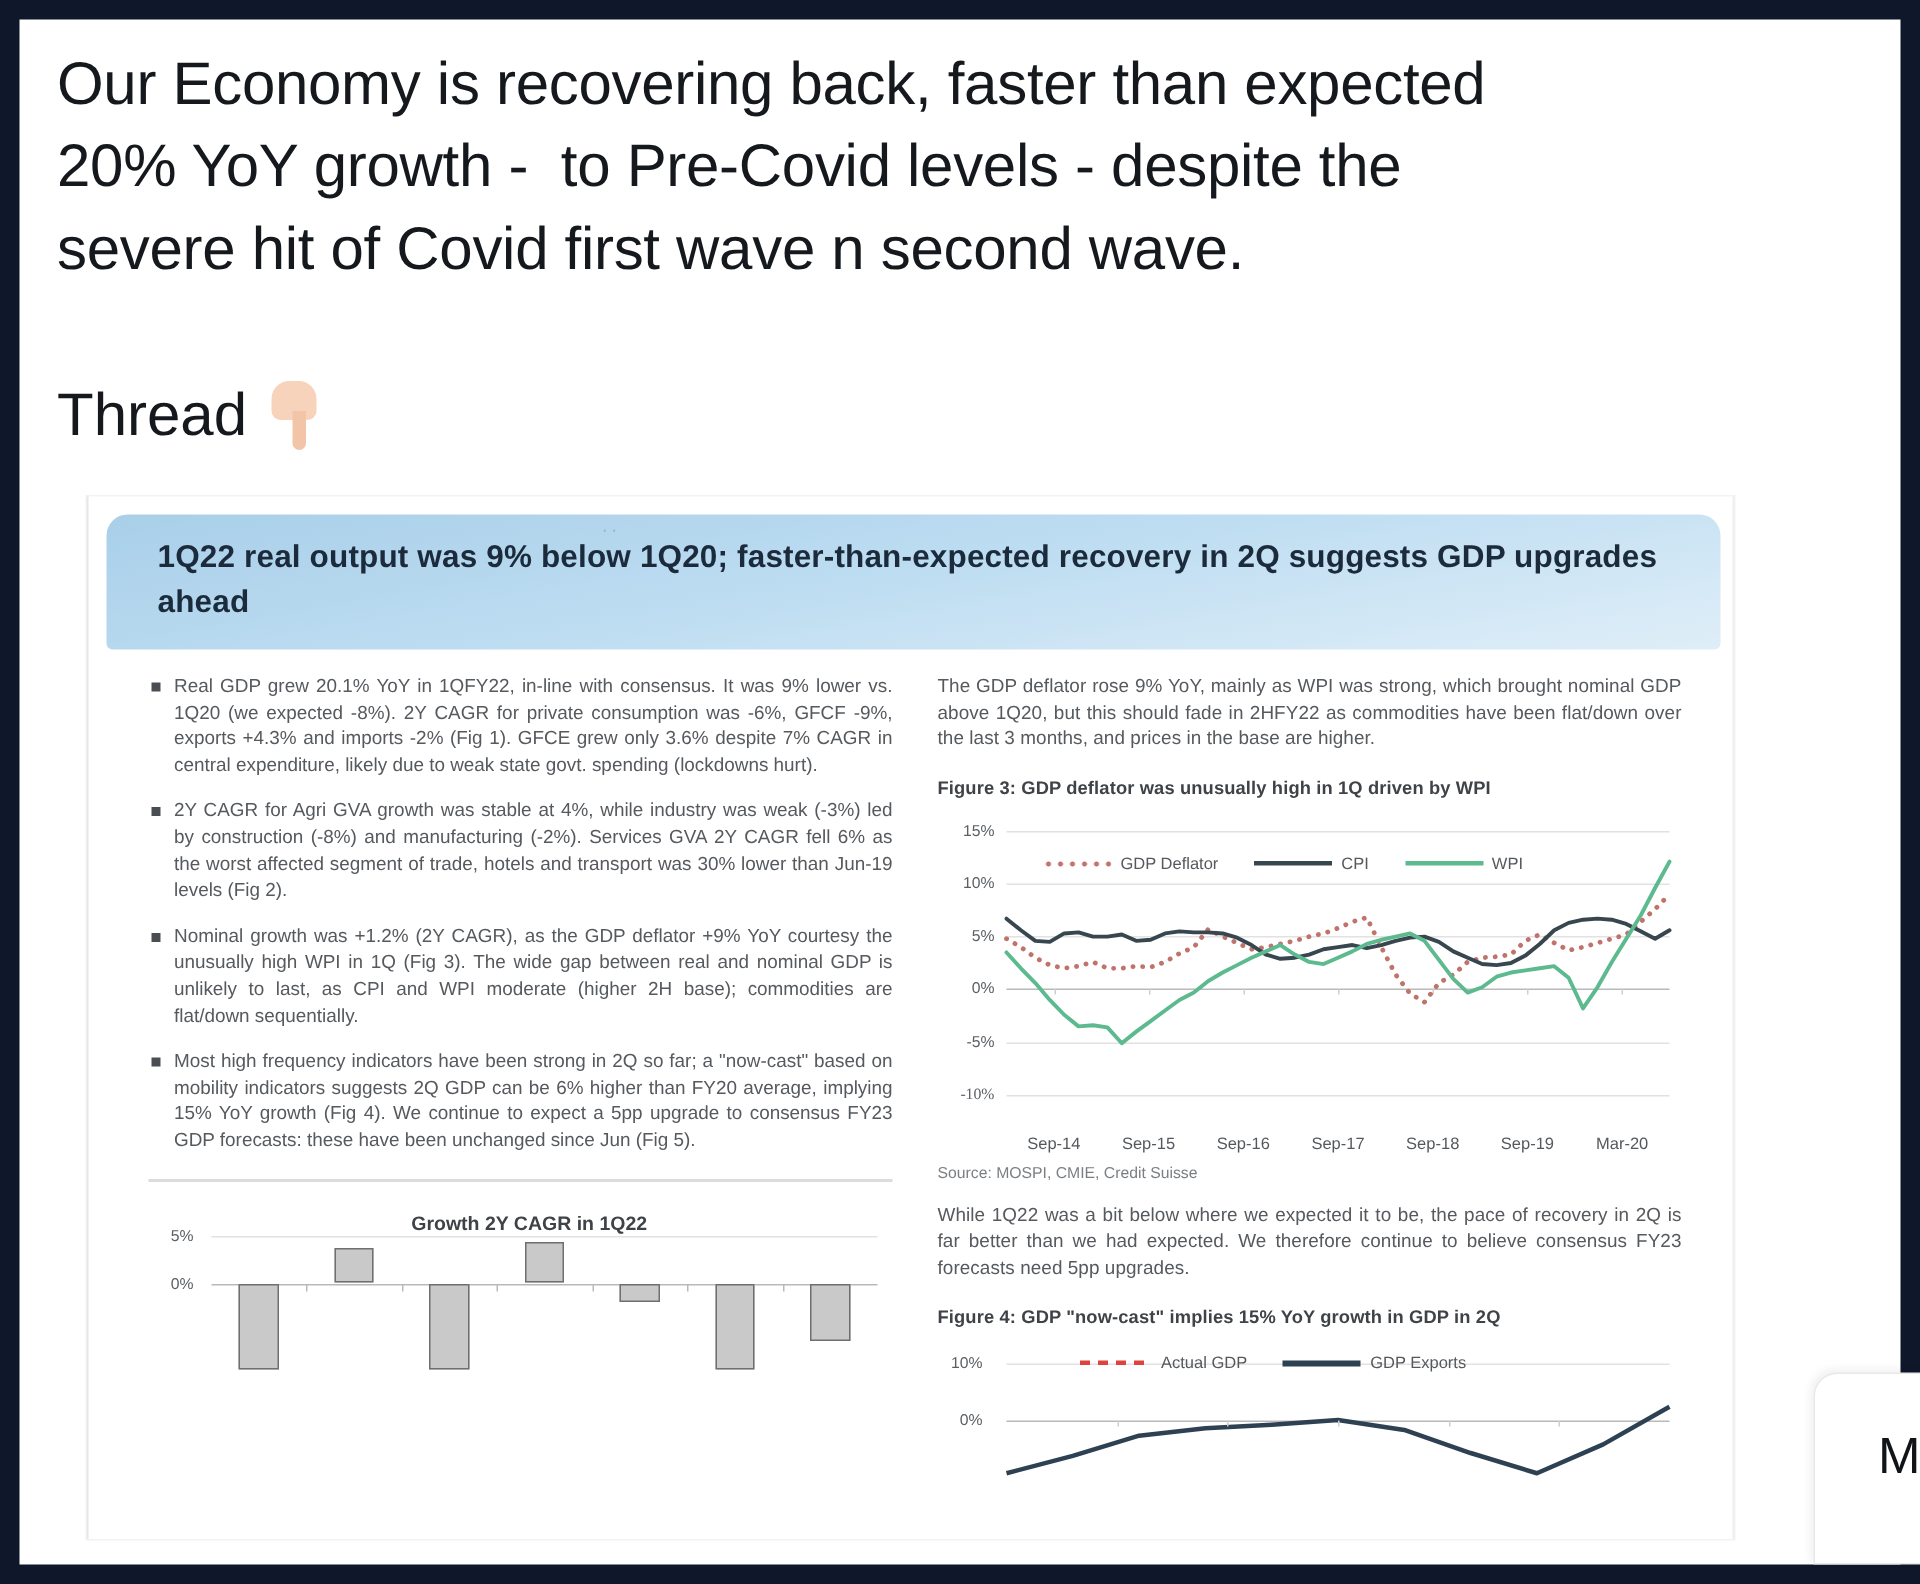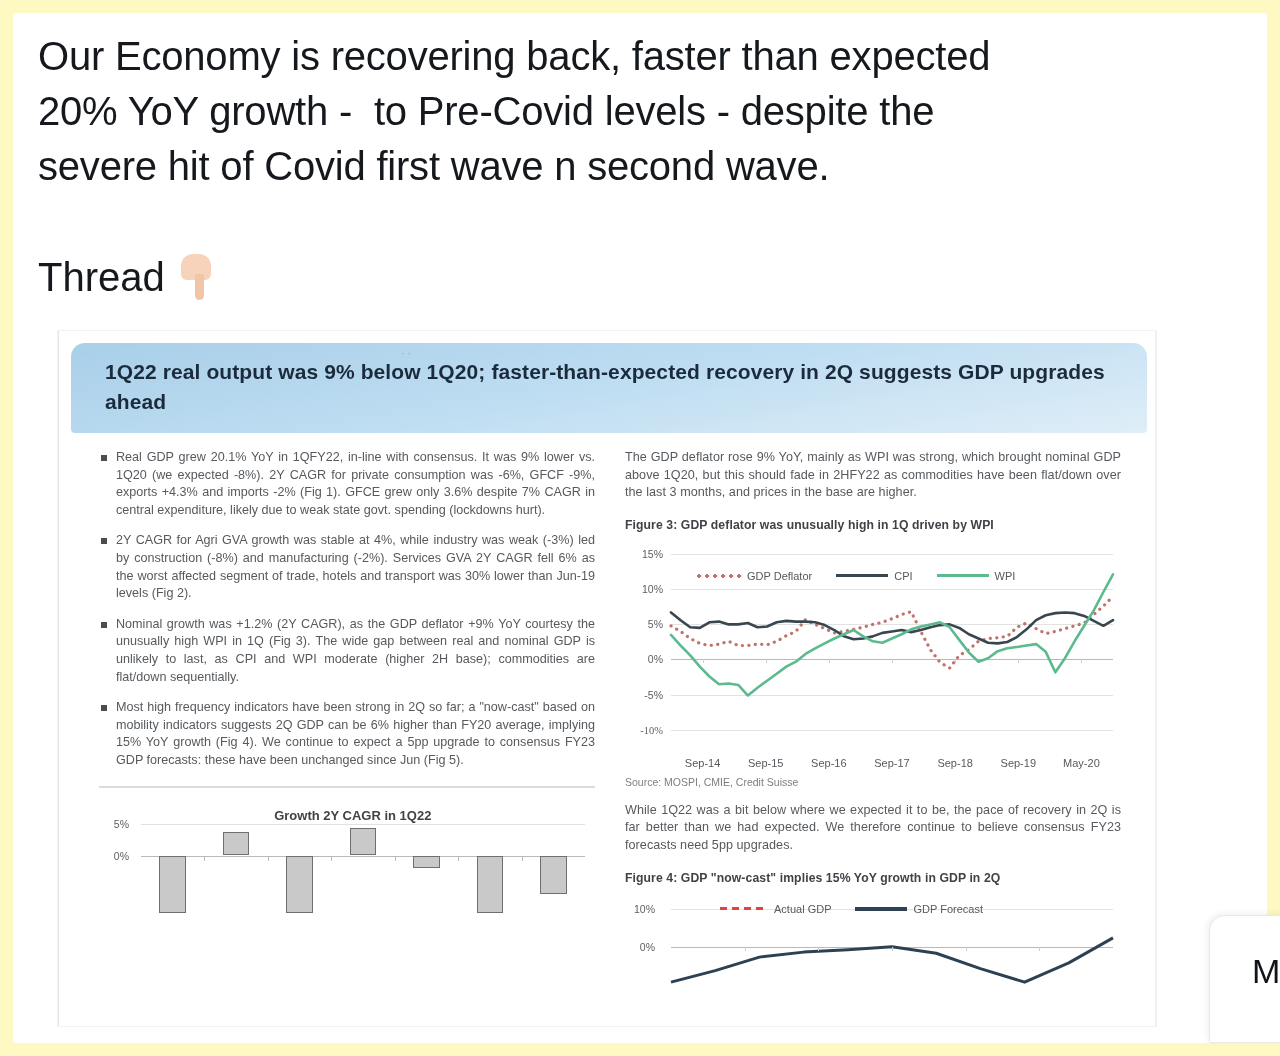--- a/index.html
+++ b/index.html
@@ -12,21 +12,21 @@
     width: 1280px; height: 1056px;
     font-family: "Liberation Sans", sans-serif;
     overflow: hidden;
   }
 
   
   .frame {
     position: absolute;
     left: 0; top: 0;
     width: 1280px; height: 1056px;
-    background: #fef9c3;
+    background: #0f172a;
   }
   .frame-inner {
     position: absolute;
     left: 13px; top: 13px;
     width: 1254px; height: 1030px;
     background: #ffffff;
   }
 
   
   .tweet-body {
@@ -344,21 +344,21 @@
               <div class="xlab" style="left: 140.714px; top: 196px;">Sep-15</div>
               <div style="position: absolute; width: 1px; height: 4px; background: rgb(207, 207, 207); left: 140.714px; top: 117.6px;"></div>
               <div class="xlab" style="left: 203.857px; top: 196px;">Sep-16</div>
               <div style="position: absolute; width: 1px; height: 4px; background: rgb(207, 207, 207); left: 203.857px; top: 117.6px;"></div>
               <div class="xlab" style="left: 267px; top: 196px;">Sep-17</div>
               <div style="position: absolute; width: 1px; height: 4px; background: rgb(207, 207, 207); left: 267px; top: 117.6px;"></div>
               <div class="xlab" style="left: 330.143px; top: 196px;">Sep-18</div>
               <div style="position: absolute; width: 1px; height: 4px; background: rgb(207, 207, 207); left: 330.143px; top: 117.6px;"></div>
               <div class="xlab" style="left: 393.286px; top: 196px;">Sep-19</div>
               <div style="position: absolute; width: 1px; height: 4px; background: rgb(207, 207, 207); left: 393.286px; top: 117.6px;"></div>
-              <div class="xlab" style="left: 456.429px; top: 196px;">May-20</div>
+              <div class="xlab" style="left: 456.429px; top: 196px;">Mar-20</div>
               <div style="position: absolute; width: 1px; height: 4px; background: rgb(207, 207, 207); left: 456.429px; top: 117.6px;"></div>
             </div>
           <div class="legend" id="fig3-legend" style="left:70px; top:28px;">
             <span class="legend-item">
               <span class="swatch-dotted"></span>
               <span>GDP Deflator</span>
             </span>
             <span class="legend-item">
               <span class="swatch-solid-navy"></span>
               <span>CPI</span>
@@ -386,21 +386,21 @@
           <div class="ylab" id="fig4-y1" style="left: 0px; width: 30px; top: 52.5px;">0%</div>
           <div class="gridline" id="fig4-grid-top" style="left: 46px; width: 442px; top: 14px;"></div>
           <div class="zeroline" id="fig4-zero" style="left: 46px; width: 442px; top: 52.5px;"></div>
           <div class="legend" id="fig4-legend" style="left:95px; top:8px;">
             <span class="legend-item">
               <span class="swatch-dashed-red"></span>
               <span>Actual GDP</span>
             </span>
             <span class="legend-item">
               <span class="swatch-solid-dark"></span>
-              <span>GDP Forecast</span>
+              <span>GDP Exports</span>
             </span>
           </div>
           <svg id="fig4-svg" style="position:absolute; left:0; top:0;" width="496" height="95">
               <polyline points="46,87.14999999999999 90.2,75.6 134.4,62.125 178.6,57.12 222.8,54.81 267,51.730000000000004 311.2,58.275 355.4,73.67500000000001 399.6,87.14999999999999 443.8,67.9 488,42.875" fill="none" stroke="#2e4152" stroke-width="3" stroke-linejoin="round"></polyline>
             </svg>
         <div style="position: absolute; width: 1px; height: 4px; background: rgb(207, 207, 207); left: 119.667px; top: 52.5px;"></div>
             <div style="position: absolute; width: 1px; height: 4px; background: rgb(207, 207, 207); left: 193.333px; top: 52.5px;"></div>
             <div style="position: absolute; width: 1px; height: 4px; background: rgb(207, 207, 207); left: 267px; top: 52.5px;"></div>
             <div style="position: absolute; width: 1px; height: 4px; background: rgb(207, 207, 207); left: 340.667px; top: 52.5px;"></div>
             <div style="position: absolute; width: 1px; height: 4px; background: rgb(207, 207, 207); left: 414.333px; top: 52.5px;"></div>

